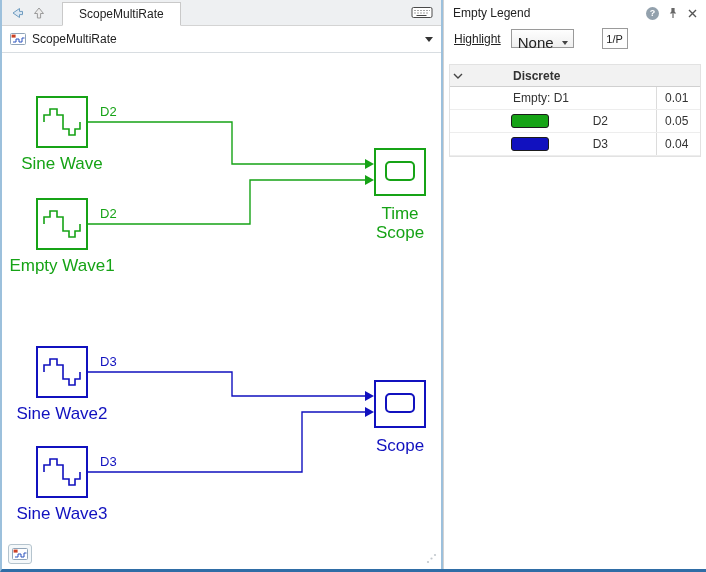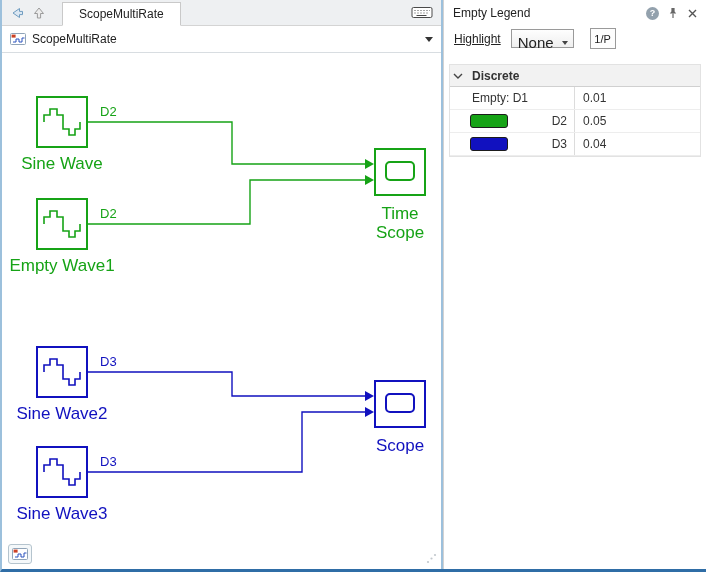--- a/index.html
+++ b/index.html
@@ -42,24 +42,24 @@
   .panel-icons{ margin-left:auto; display:flex; align-items:center; gap:8px; }
   .helpico{ width:13px; height:13px; border-radius:50%; background:#93a1ad; color:#fff; font-size:9px; font-weight:bold;
             display:flex; align-items:center; justify-content:center; cursor:pointer;}
   .iconbtn{ background:none; border:none; padding:0; cursor:pointer; display:flex; align-items:center;}
   .controls{ display:flex; align-items:center; padding:4px 8px 8px 10px; }
   .controls .lbl{ font-size:12px; color:#222;text-decoration:underline; }
   .combo{ margin-left:10px; height:19px; min-width:56px; display:inline-flex; align-items:center; gap:8px;
           padding:8px 5px 0 6px; border:1px solid #9a9a9a; background:linear-gradient(#fefefe,#efefef);
           font-size:15px; color:#222; cursor:pointer;}
   .combo .caret{ width:0; height:0; border-left:3.5px solid transparent; border-right:3.5px solid transparent; border-top:4.5px solid #444; }
-  .pbtn{ margin-left:16px; height:21px; min-width:26px; border:1px solid #9a9a9a; background:#fdfdfd;
+  .pbtn{ margin-left:28px; height:21px; min-width:26px; border:1px solid #9a9a9a; background:#fdfdfd;
          font-size:11px; color:#222; display:inline-flex; align-items:center; justify-content:center; cursor:pointer; font-family:inherit;}
   .ltable{ margin:7px 5px 0 5px; border:1px solid #e2e2e2; font-size:12px; color:#333; }
-  .trow,.thead{ display:grid; grid-template-columns:16px 108px 1fr; align-items:center; }
+  .trow,.thead{ display:grid; grid-template-columns:16px 108px 1fr; align-items:center;gap:41px; }
   .thead{ height:22px; background:#f2f2f2; font-weight:bold; border-bottom:1px solid #d0d0d0; }
   .trow{ height:23px; border-bottom:1px solid #ededed; background:#fff; }
   .c0{ display:flex; align-items:center; justify-content:center; }
   .c1{ padding-left:6px; overflow:hidden; white-space:nowrap; }
   .c1.flexcell{ display:flex; align-items:center; padding-left:0; }
   .c2{ border-left:1px solid #dcdcdc; padding-left:8px; height:100%; display:flex; align-items:center; }
   .thead .c2{ border-left:1px solid #cfcfcf; }
   .swatch{ width:38px; height:14px; border:1px solid #1c1c1c; border-radius:3px; margin-left:4px; flex:none;}
   .rlabel{ margin-left:auto; margin-right:7px; }
 </style>

